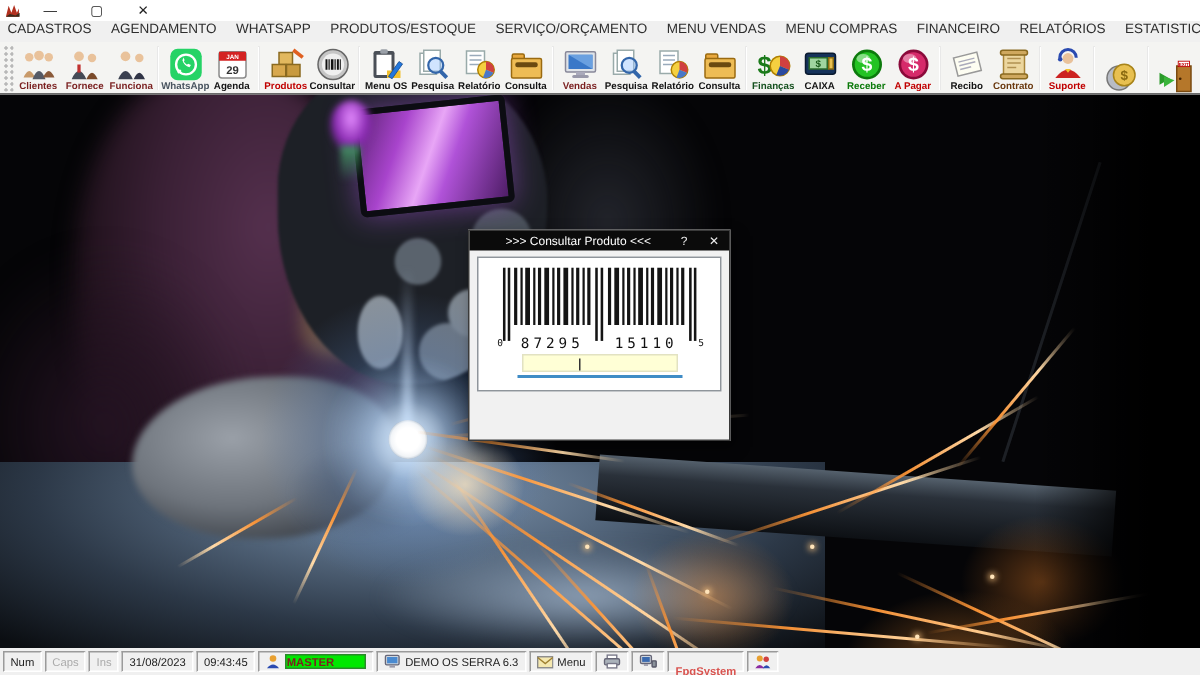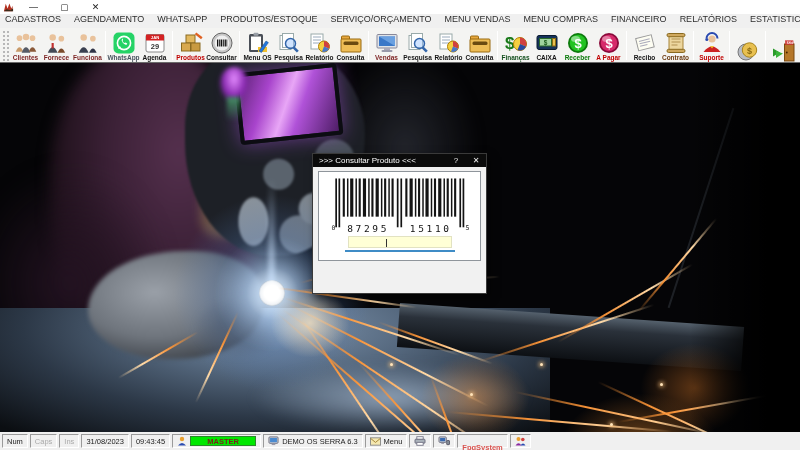--- a/index.html
+++ b/index.html
@@ -115,21 +115,21 @@
   .g3 {left:270px;top:225px;width:80px;height:70px;background:radial-gradient(ellipse, rgba(255,230,190,.75), rgba(0,0,0,0) 70%);}
   .g4 {left:640px;top:280px;width:110px;height:90px;background:radial-gradient(ellipse, rgba(255,140,45,.35), rgba(0,0,0,0) 70%);}
   .speck { width:3px; height:3px; border-radius:50%; background:#ffe4ba; box-shadow:0 0 4px 1px rgba(255,200,130,.9); }
   .p1{left:470px;top:330px;} .p2{left:540px;top:300px;} .p3{left:610px;top:360px;}
   .p4{left:660px;top:320px;} .p5{left:390px;top:300px;}
 
   
   .dialog { position:absolute; left:312px; top:153px; width:175px; height:141px; z-index:10;
             background:#f1f1f1; border:1px solid #3a3a3a; box-shadow:3px 4px 8px rgba(0,0,0,.55); }
   .dlg-title { height:13px; background:#0b0b0b; color:#fff; font-size:8px; display:flex; align-items:center;
-               padding-left:6px; }
+               padding-left:24px; }
   .dlg-title .t { flex:1; white-space:nowrap; }
   .dlg-title .btn { width:20px; text-align:center; font-size:8px; cursor:pointer; color:#eee; }
   .bar-panel { margin:4px 5px 0 5px; width:163px; height:90px; background:#fff;
                border:1px solid #8f959b; }
   .bar-panel svg { display:block; margin:3px auto 0 auto; }
   .bar-input { position:relative; width:104px; height:12px; margin:1px auto 0 auto; background:#ffffd6;
                border:1px solid #e2e2c2; }
   .caret { position:absolute; left:37px; top:2px; width:1px; height:8px; background:#333; }
   .bar-underline { width:110px; height:2px; background:#3f8cc6; margin:2px auto 0 auto; }
   .dlg-buttons { position:absolute; left:7px; right:7px; bottom:6px; display:flex; justify-content:space-between; }
@@ -138,21 +138,21 @@
   .btn-buscar { width:81px; } .btn-sair { width:72px; }
 
   
   .statusbar { position:absolute; bottom:0; left:0; width:800px; height:18px; background:#f0f0f0;
                display:flex; align-items:center; padding:0 2px; gap:2px; font-size:7.5px; color:#222; }
   .sb-cell { height:14px; border:1px solid; border-color:#9a9a9a #ffffff #ffffff #9a9a9a;
              display:flex; align-items:center; gap:3px; padding:0 4px; white-space:nowrap; background:#f0f0f0; }
   .sb-loc { flex:1; }
   .sb-dim { color:#aaa; }
   .user-badge { background:#00e800; border:1px solid #2a8a2a; color:#7b2020; font-weight:700;
-                width:66px; text-align:center; height:10px; line-height:10px; }
+                width:54px; height:10px; line-height:10px; }
   .brand { color:#d9534f; font-weight:700;margin-top:12px; }
 </style>
 </head>
 <body>
 
 <div class="app">
 
   <div class="bg">
     <div class="hood"></div>
     <div class="hood2"></div>

